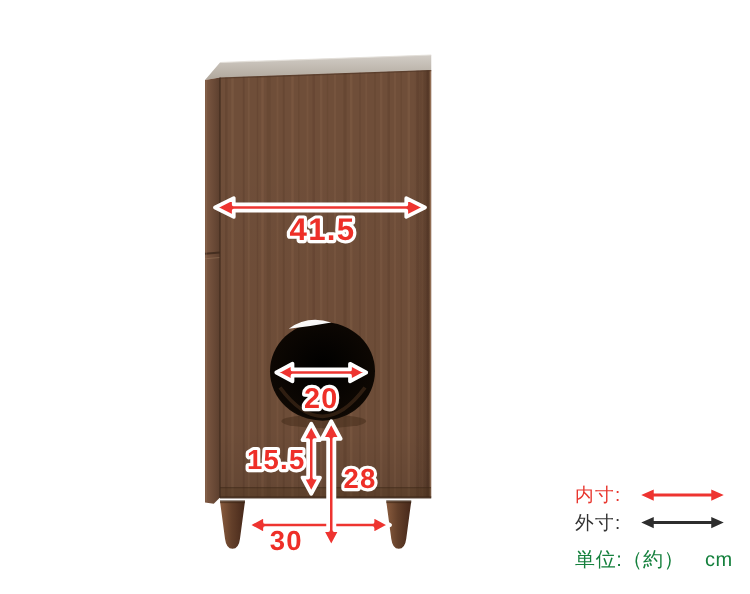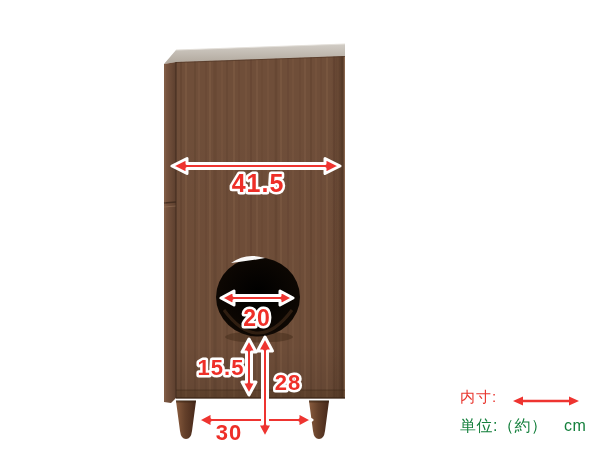--- a/index.html
+++ b/index.html
@@ -22,21 +22,21 @@
     letter-spacing: 1px;
     text-anchor: middle;
   }
   .legend {
     position: absolute;
     left: 460px; top: 385px;
     width: 140px;
   }
   .legend-row {
     display: flex;
-    align-items: flex-end;
+    align-items: center;
     height: 22px;
   }
   .legend-label {
     display: inline-block;
     width: 52px;
     font-size: 15px;
     letter-spacing: 1px;
     color: #333333;
   }
   .legend-label.red { color: #e8362e; }
@@ -175,16 +175,22 @@
     <text class="dimlabel" x="229" y="440" font-size="22">30</text>
   </svg>
 
   <div class="legend">
     <div class="legend-row">
       <span class="legend-label red">内寸:</span>
       <svg class="legend-arrow" width="68" height="12" viewBox="0 0 68 12">
         <path d="M1,6 L11,1.5 L11,4.8 L57,4.8 L57,1.5 L67,6 L57,10.5 L57,7.2 L11,7.2 L11,10.5 Z" fill="#ee3430"></path>
       </svg>
     </div>
+    <div class="legend-row">
+      <span class="legend-label">外寸:</span>
+      <svg class="legend-arrow" width="68" height="12" viewBox="0 0 68 12">
+        <path d="M1,6 L11,1.5 L11,4.8 L57,4.8 L57,1.5 L67,6 L57,10.5 L57,7.2 L11,7.2 L11,10.5 Z" fill="#2d2d2d"></path>
+      </svg>
+    </div>
     <div class="legend-unit">単位:（約）　cm</div>
   </div>
 
 </div>
 
 </body></html>

